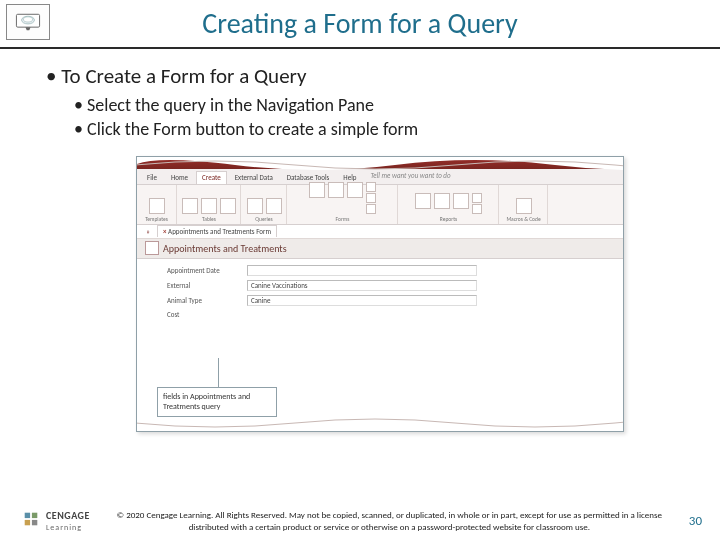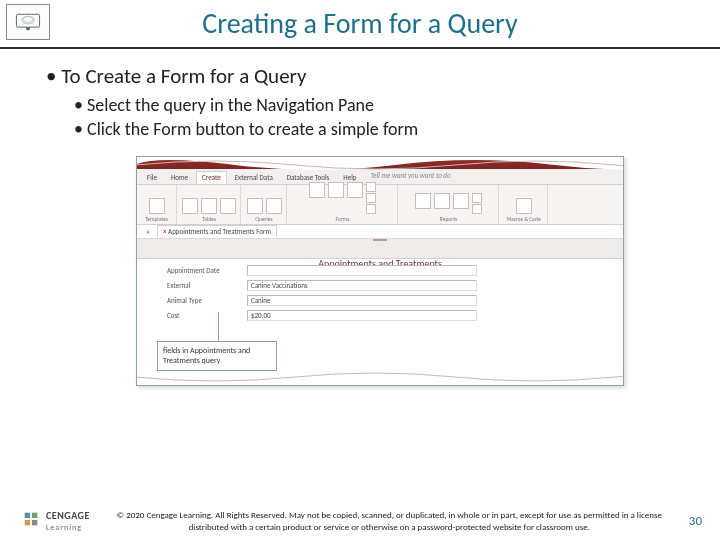--- a/index.html
+++ b/index.html
@@ -46,21 +46,21 @@
     color: #222;
     padding-left: 28px;
     line-height: 1.35;
   }
   .screenshot-wrap {
     margin: 14px 50px 0 90px;
     border: 1px solid #8fa0a8;
     background: #fff;
     box-shadow: 2px 2px 4px rgba(0,0,0,0.15);
     position: relative;
-    height: 230px;
+    height: 276px;
     overflow: hidden;
   }
   .ss-titlebar {
     height: 12px;
     background: linear-gradient(#9a2f2a,#7a2520);
   }
   .ss-tabs {
     height: 16px;
     background: #f3efef;
     border-bottom: 1px solid #d6cfcf;
@@ -126,25 +126,24 @@
     color: #444;
     display: flex; align-items: center;
     gap: 4px;
   }
   .doc-close { color: #a04038; font-weight: bold; }
   .ss-formhdr {
     height: 20px;
     background: #efebe9;
     border-bottom: 1px solid #d6cfcf;
     display: flex; align-items: center;
-    gap: 16px;
+    gap: 4px;
     padding: 0 8px;
     font-size: 10px;
     color: #6a3a34;
-    flex-direction: column;
   }
   .formhdr-icon {
     width: 14px; height: 14px;
     background: #fff;
     border: 1px solid #b99;
   }
   .ss-fields {
     padding: 6px 10px 6px 30px;
   }
   .field-row {
@@ -335,21 +334,20 @@
       <div class="field-row">
         <span class="field-label">External</span>
         <span class="field-input">Canine Vaccinations</span>
       </div>
       <div class="field-row">
         <span class="field-label">Animal Type</span>
         <span class="field-input">Canine</span>
       </div>
       <div class="field-row">
         <span class="field-label">Cost</span>
-        <span class="field-input">$20.00</span>
       </div>
     </div>
 
     <div class="callout">fields in Appointments and Treatments query</div>
 
     <svg class="wavy-bot" viewBox="0 0 580 22" preserveAspectRatio="none">
       <path d="M0,22 L580,22 L580,12 Q500,2 420,12 T260,12 T100,12 T0,12 Z" fill="#fff"></path>
       <path d="M0,12 Q80,20 160,12 T320,12 T480,12 T580,12" fill="none" stroke="#c8b8b4" stroke-width="1"></path>
     </svg>
   </div>

